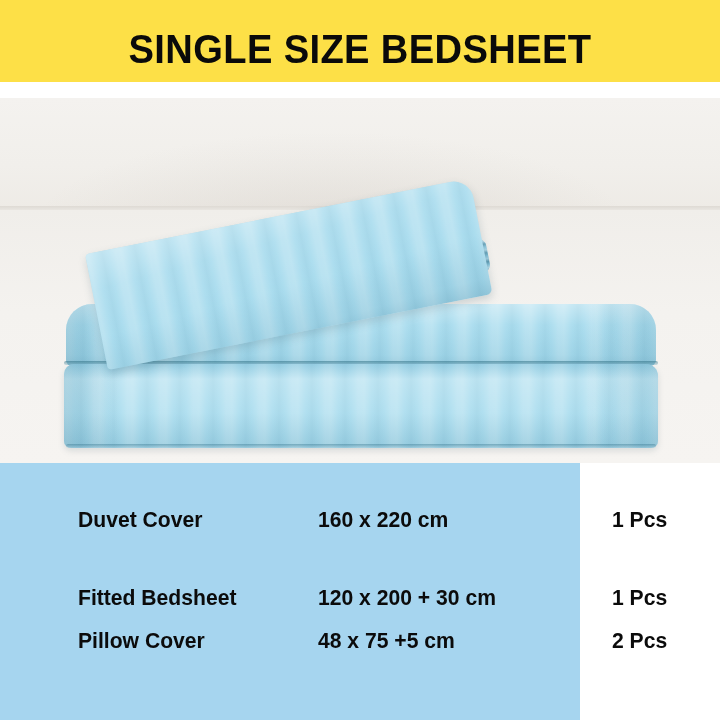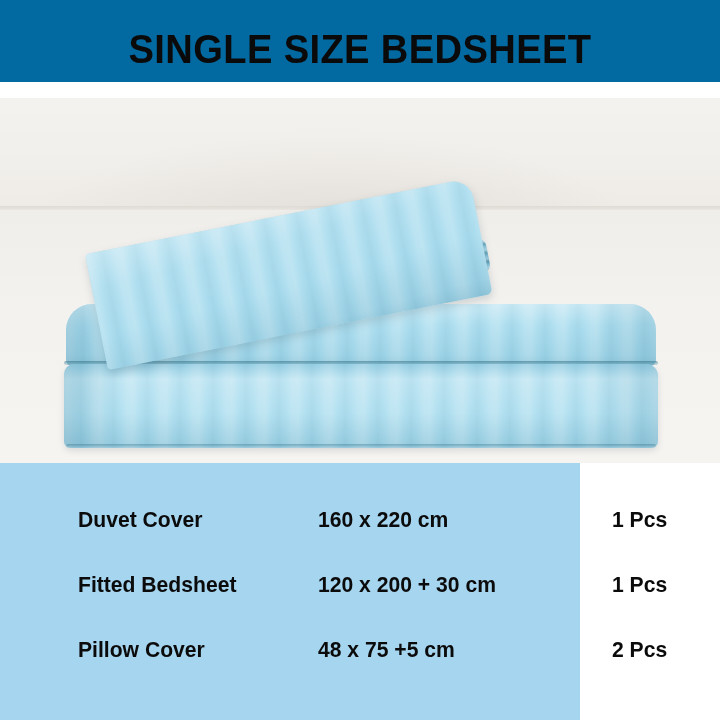--- a/index.html
+++ b/index.html
@@ -19,21 +19,21 @@
     background: #ffffff;
   }
 
   
   .header-band {
     position: absolute;
     left: 0;
     top: 0;
     width: 720px;
     height: 82px;
-    background: #0369a1;
+    background: #fde047;
   }
   .header-title {
     position: absolute;
     left: 0;
     top: 0;
     width: 720px;
     height: 98px;
     display: flex;
     align-items: center;
     justify-content: center;
@@ -252,22 +252,22 @@
     position: absolute;
     left: 0;
     top: 0;
     width: 720px;
   }
   .spec-row {
     position: relative;
     height: 65px;
   }
   .spec-row:nth-child(1) { top: 43px; }
-  .spec-row:nth-child(2) { top: 43px; }
-  .spec-row:nth-child(3) { top: 43px; }
+  .spec-row:nth-child(2) { top: 56px; }
+  .spec-row:nth-child(3) { top: 34px; }
 
   .spec-cell {
     position: absolute;
     top: 0;
     font-family: "Liberation Sans Narrow", "Liberation Sans", sans-serif;
     font-weight: bold;
     font-size: 22px;
     color: #0b0b0b;
     white-space: nowrap;
     line-height: 28px;

